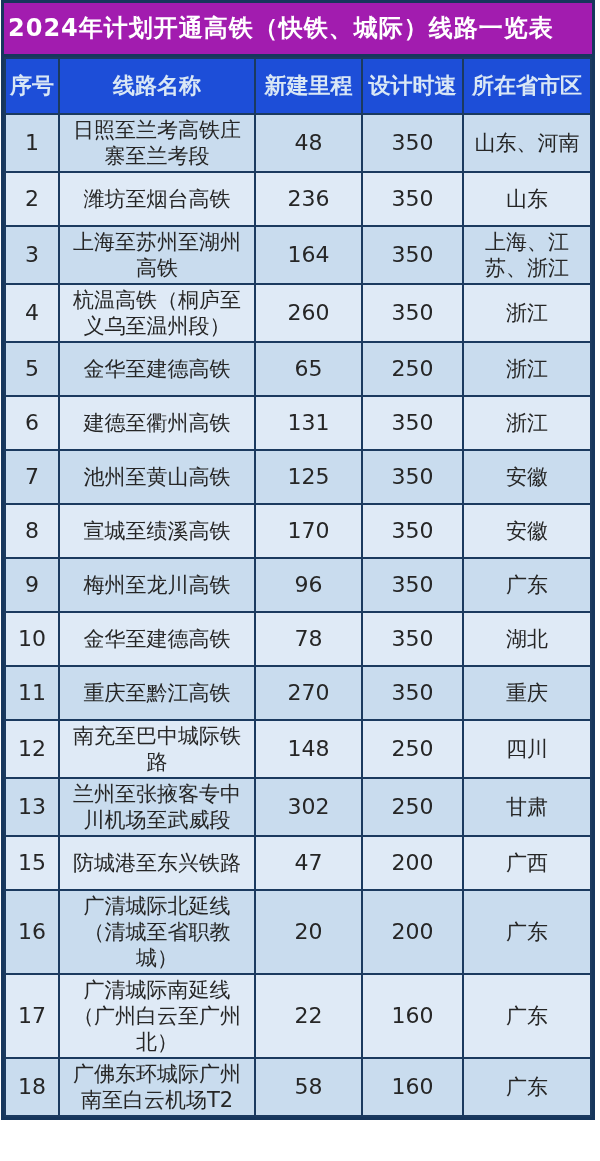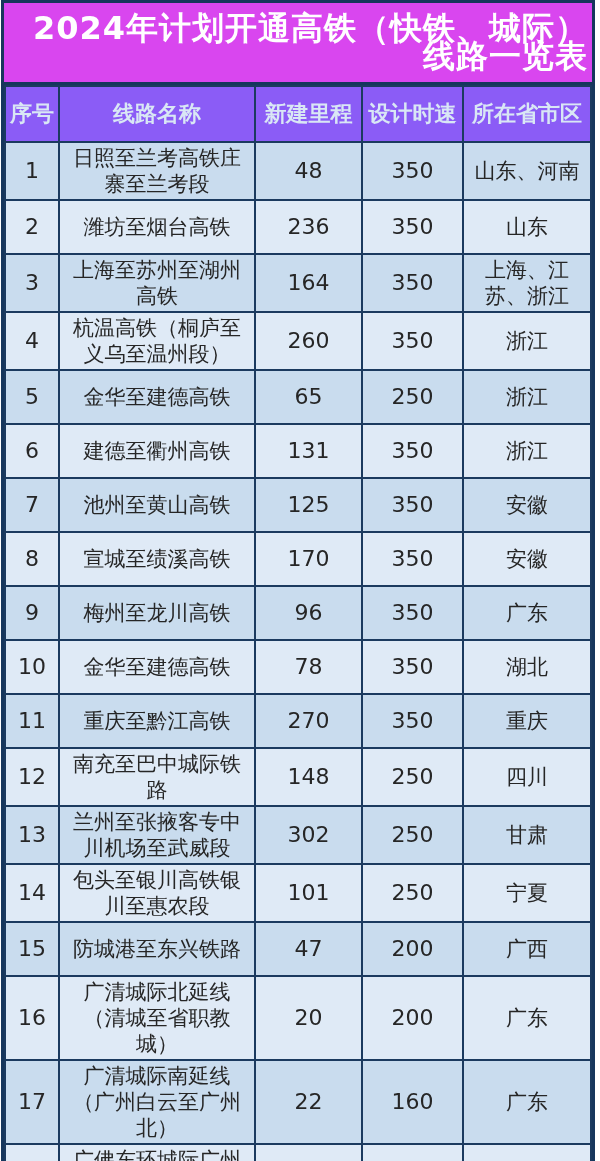--- a/index.html
+++ b/index.html
@@ -8,37 +8,37 @@
     background:#ffffff;
     font-family:"DejaVu Sans","Liberation Sans",sans-serif;
     overflow:hidden;
   }
   .sheet{
     margin:0 5px 8px 1px;
     border:3px solid #16365c;
     background:#2b79bd;
   }
   .title-bar{
-    background:#d946ef;
+    background:#a21caf;
     color:#ffffff;
-    font-size:32px;
+    font-size:24px;
     font-weight:bold;
-    text-align:right;
+    text-align:left;
     letter-spacing:1px;
     padding:11px 4px 12px 4px;
     line-height:28px;
     border-bottom:3px solid #16365c;
   }
   table{
     width:100%;
     border-collapse:collapse;
     table-layout:fixed;
   }
   th{
-    background:#8b5cf6;
+    background:#1d4ed8;
     color:#d9e7f5;
     font-size:22px;
     font-weight:bold;
     height:50px;
     border:2px solid #1b3a5f;
     padding:2px;
     text-align:center;
   }
   td{
     font-size:21px;
@@ -163,27 +163,20 @@
     <td>四川</td>
   </tr>
         <tr>
     <td class="num">13</td>
     <td>兰州至张掖客专中川机场至武威段</td>
     <td class="num">302</td>
     <td class="num">250</td>
     <td>甘肃</td>
   </tr>
         <tr>
-    <td class="num">14</td>
-    <td>包头至银川高铁银川至惠农段</td>
-    <td class="num">101</td>
-    <td class="num">250</td>
-    <td>宁夏</td>
-  </tr>
-        <tr>
     <td class="num">15</td>
     <td>防城港至东兴铁路</td>
     <td class="num">47</td>
     <td class="num">200</td>
     <td>广西</td>
   </tr>
         <tr>
     <td class="num">16</td>
     <td>广清城际北延线（清城至省职教城）</td>
     <td class="num">20</td>

